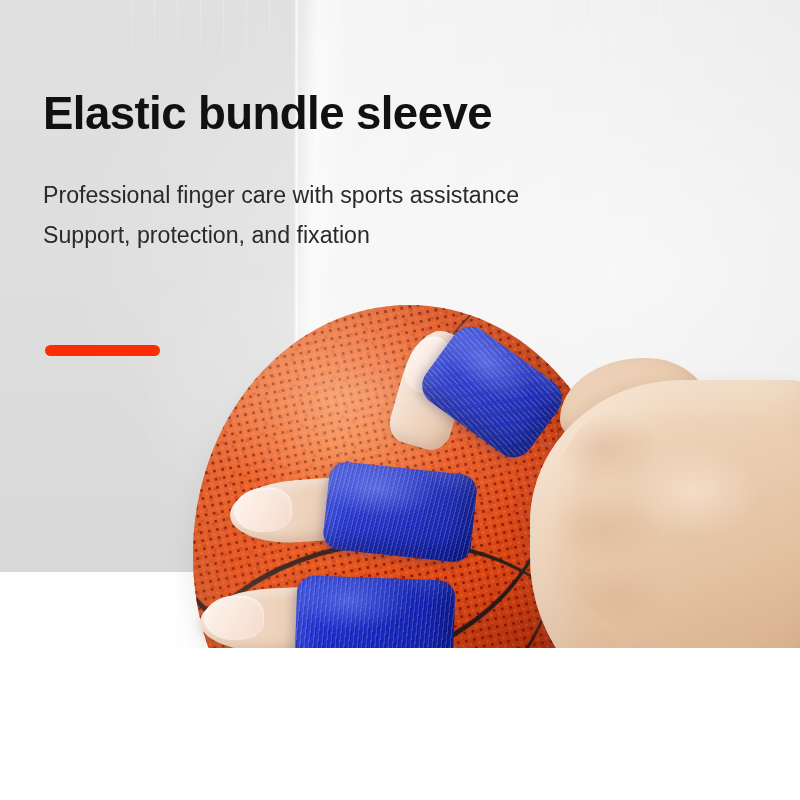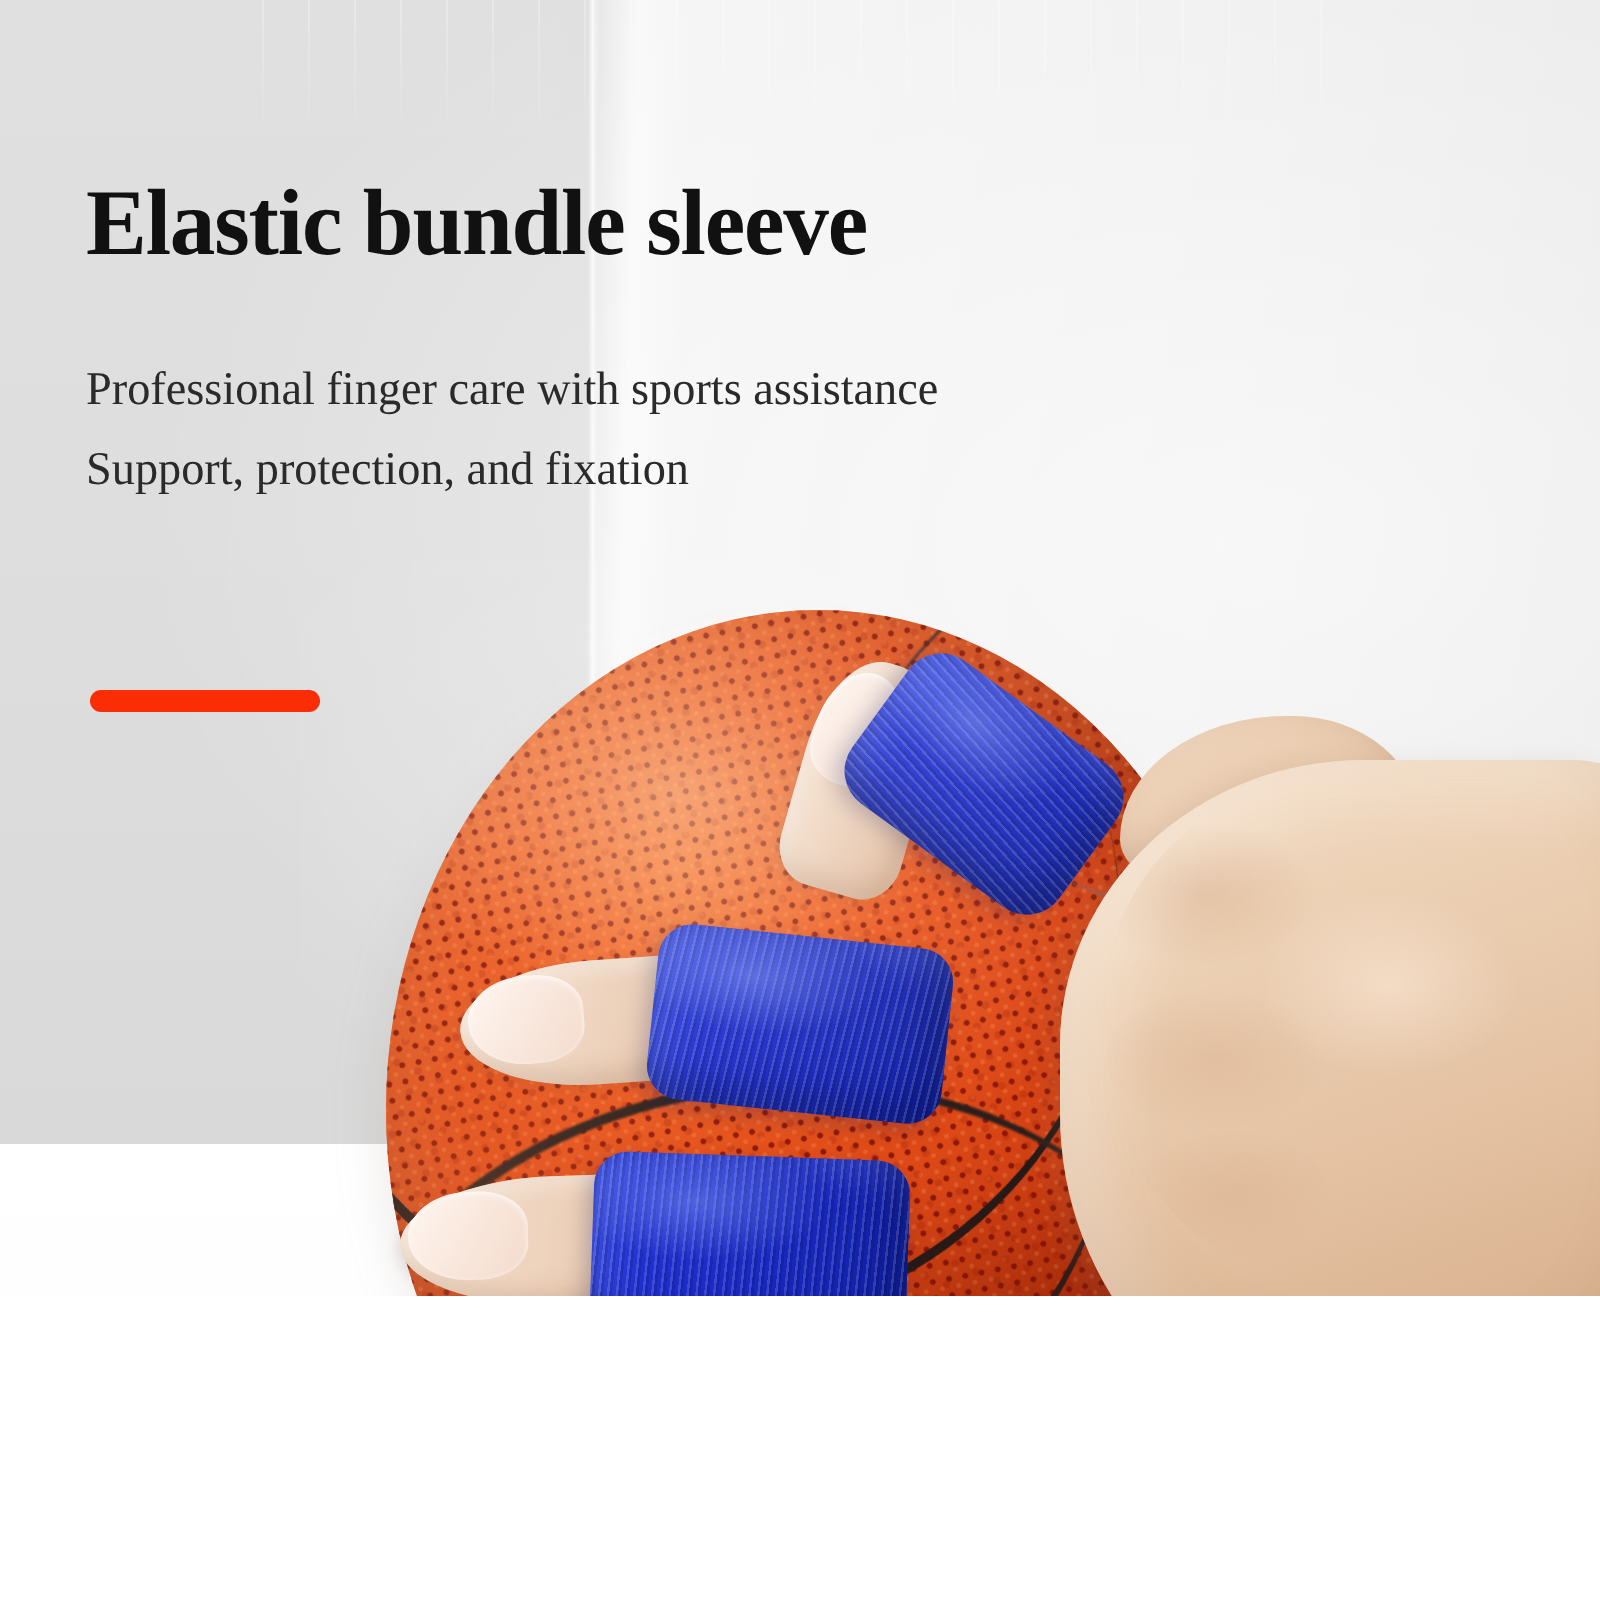--- a/index.html
+++ b/index.html
@@ -2,21 +2,21 @@
 <html><head>
 <meta charset="utf-8">
 <style>
   html,body{margin:0;padding:0;background:#fff;}
   *{box-sizing:border-box;}
 
   #stage{
     position:relative;
     width:800px;height:648px;
     overflow:hidden;
-    font-family:Liberation Serif, serif;
+    font-family:Liberation Sans, sans-serif;
     background:#ffffff;
   }
 
   
   .bg-base{
     position:absolute;inset:0;
     background:linear-gradient(100deg,#f7f7f7 0%,#f4f4f4 40%,#efefef 70%,#e8e8e8 100%);
   }
   
   .bg-left-panel{

